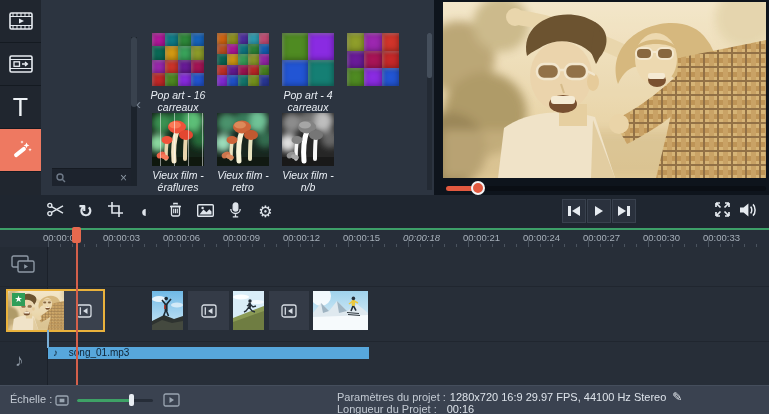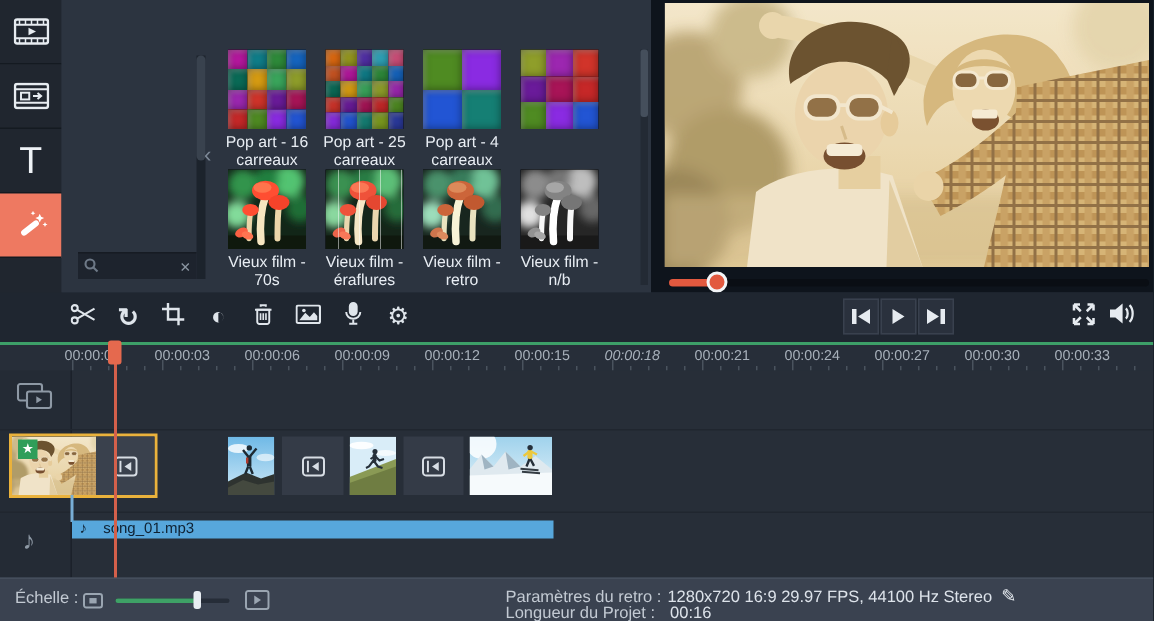--- a/index.html
+++ b/index.html
@@ -26,21 +26,21 @@
   .cat-item{font-size:11px;line-height:14.4px;color:#ccd3dc;padding:0 6px;white-space:nowrap;cursor:default;}
   .cat-item.active{background:#1a202a;color:#e0573f;}
   .search-box{position:absolute;left:11px;top:168px;width:79px;height:18px;background:#1d232d;
               border-top:1px solid #161b23;display:flex;align-items:center;box-sizing:border-box;padding:0 4px;}
   .search-box input{flex:1;min-width:0;background:transparent;border:0;outline:0;color:#cfd6de;font-size:10px;}
   .clear-x{color:#8a95a1;font-size:12px;line-height:10px;}
   .cat-scroll{position:absolute;left:90px;top:37px;width:6px;height:149px;background:#1c232c;}
   .cat-scroll .thumb{position:absolute;left:0;top:0;width:6px;height:70px;background:#39424e;border-radius:3px;}
   .collapse-chevron{position:absolute;left:95px;top:96px;font-size:15px;color:#7d8896;line-height:15px;}
   .filter-grid{position:absolute;left:111px;top:33px;display:grid;
-               grid-template-columns:repeat(4,52px);grid-auto-rows:80px;column-gap:13px;}
+               grid-template-columns:repeat(4,52px);grid-auto-rows:80px;column-gap:13px;font-style:italic;}
   .filter-card{position:relative;width:52px;}
   .filter-thumb{width:52px;height:53px;overflow:hidden;position:relative;background:#000;}
   .filter-thumb svg{display:block;width:52px;height:53px;}
   .popart{display:grid;width:52px;height:53px;}
   .popart div{box-shadow:inset 0 0 6px rgba(0,0,0,.45), inset 2px 2px 3px rgba(255,255,255,.25);}
   .filter-label{position:relative;width:64px;margin-left:-6px;margin-top:3px;text-align:center;
                 font-size:10.5px;line-height:12px;color:#e8edf3;}
   .film-70s{filter:saturate(1.25);}
   .film-scratch{filter:saturate(1.1);}
   .film-bw{filter:grayscale(1) brightness(1.15);}
@@ -360,21 +360,20 @@
               <div style="background: rgb(168, 20, 87);"></div>
               <div style="background: rgb(198, 40, 40);"></div>
               <div style="background: rgb(79, 139, 34);"></div>
               <div style="background: rgb(138, 43, 226);"></div>
               <div style="background: rgb(34, 85, 212);"></div>
               <div style="background: rgb(21, 127, 116);"></div>
               <div style="background: rgb(123, 154, 30);"></div>
               <div style="background: rgb(43, 58, 158);"></div>
             </div>
           </div>
-        <div class="filter-label">Pop art - 25 carreaux</div>
       </div>
       <div class="filter-card">
         <div class="filter-thumb">
             <div class="popart" style="grid-template-columns: repeat(2, 1fr);">
               <div style="background: rgb(79, 139, 34);"></div>
               <div style="background: rgb(138, 43, 226);"></div>
               <div style="background: rgb(34, 85, 212);"></div>
               <div style="background: rgb(21, 127, 116);"></div>
             </div>
           </div>
@@ -387,28 +386,20 @@
               <div style="background: rgb(156, 39, 176);"></div>
               <div style="background: rgb(209, 52, 42);"></div>
               <div style="background: rgb(106, 27, 154);"></div>
               <div style="background: rgb(168, 20, 87);"></div>
               <div style="background: rgb(198, 40, 40);"></div>
               <div style="background: rgb(79, 139, 34);"></div>
               <div style="background: rgb(138, 43, 226);"></div>
               <div style="background: rgb(34, 85, 212);"></div>
             </div>
           </div>
-      </div>
-      <div class="filter-card">
-        <div class="filter-thumb">
-            <svg viewBox="0 0 52 53" class="film-70s">
-              <use href="#mushroom-scene"></use>
-            </svg>
-          </div>
-        <div class="filter-label">Vieux film - 70s</div>
       </div>
       <div class="filter-card">
         <div class="filter-thumb">
             <svg viewBox="0 0 52 53" class="film-scratch">
               <use href="#mushroom-scene"></use>
             </svg>
             <div class="scratches"></div>
           </div>
         <div class="filter-label">Vieux film - éraflures</div>
       </div>
@@ -709,21 +700,21 @@
       <div class="scale-handle"></div>
     </div>
     <span class="zoom-icon" style="left:163px;top:7px">
       <svg width="17" height="14" viewBox="0 0 17 14" fill="none" stroke="#9aa5b1" stroke-width="1.3">
         <rect x="1" y="1" width="15" height="12" rx="1.5"></rect>
         <path d="M6.5,4 L11,7 L6.5,10 Z" fill="#9aa5b1" stroke="none"></path>
       </svg>
     </span>
 
     <div class="proj-line1">
-      <span>Paramètres du retro :</span><span class="proj-val">1280x720 16:9 29.97 FPS, 44100 Hz Stereo</span><span class="pencil">✎</span>
+      <span>Paramètres du projet :</span><span class="proj-val">1280x720 16:9 29.97 FPS, 44100 Hz Stereo</span><span class="pencil">✎</span>
     </div>
     <div class="proj-line2">
       <span>Longueur du Projet :</span><span class="proj-val" style="margin-left:10px">00:16</span>
     </div>
 
   </div>
 
 </div>
 
 </body></html>

